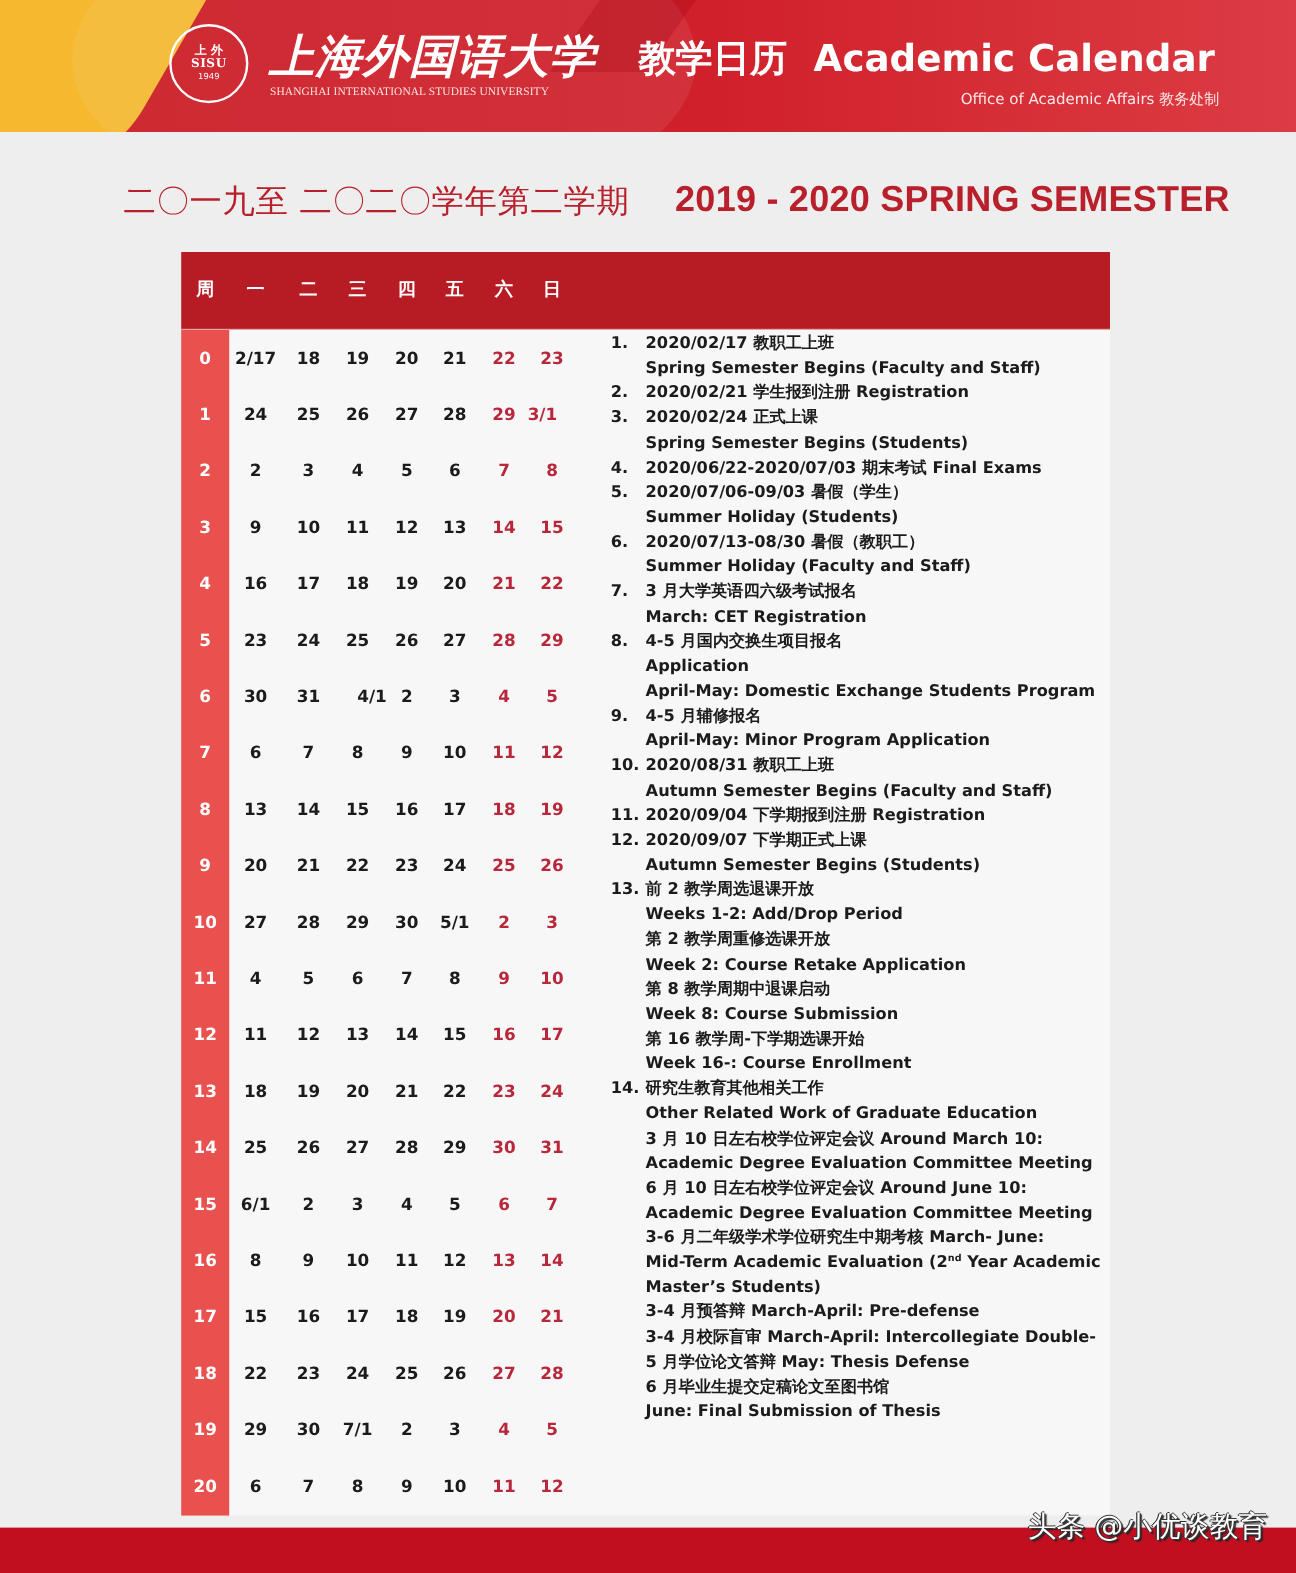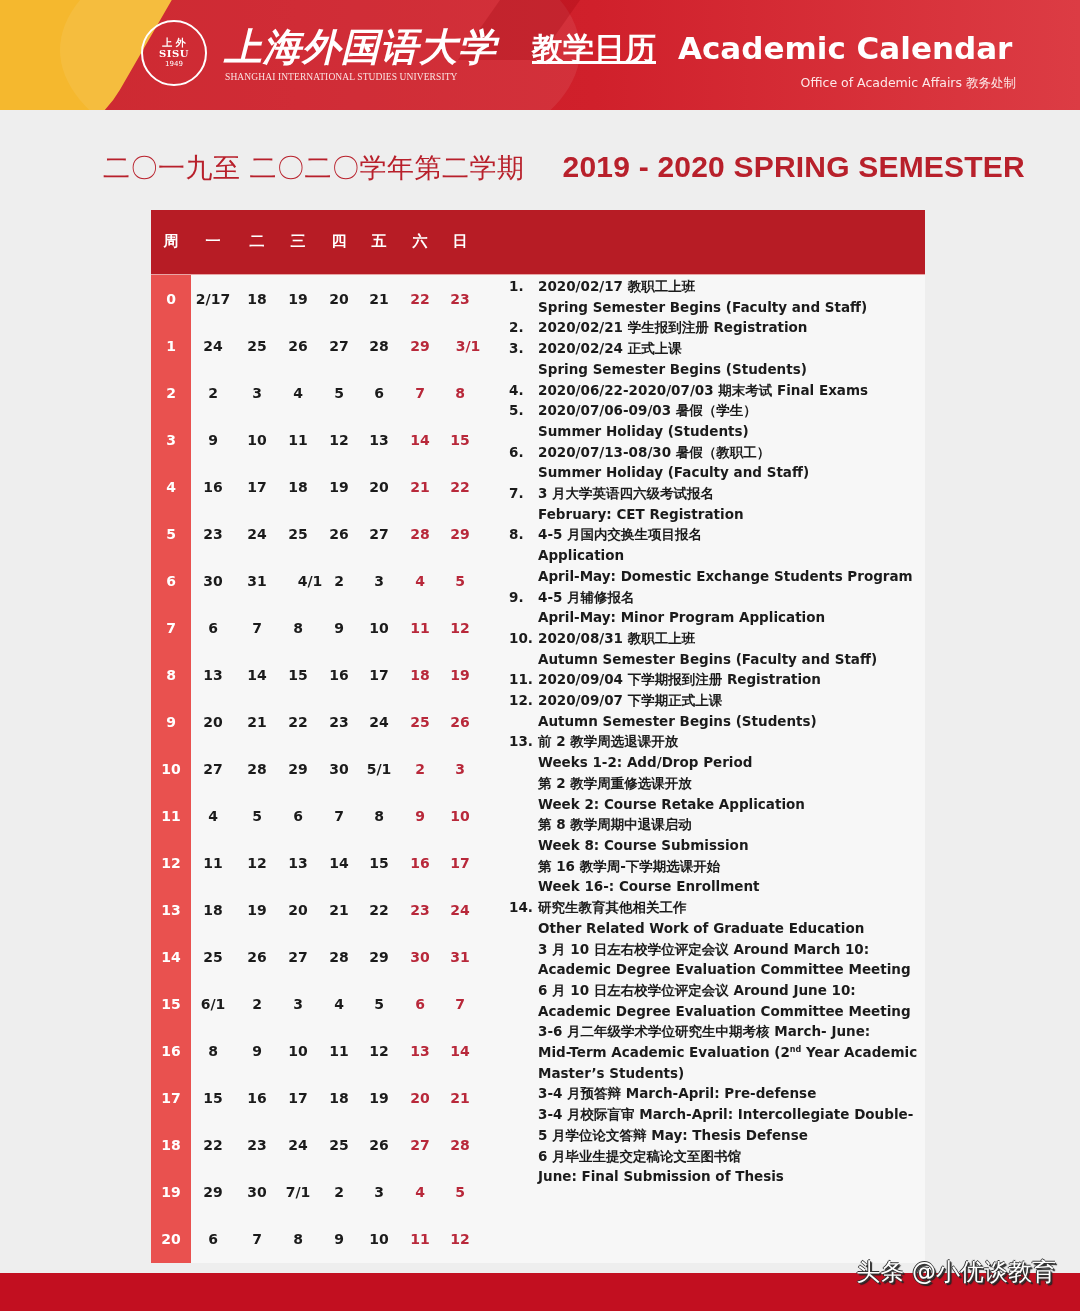--- a/index.html
+++ b/index.html
@@ -19,21 +19,21 @@
   .logo-seal { position: absolute; left: 141px; top: 20px; width: 66px; height: 66px; border-radius: 50%;
     border: 2px solid #fff; display: flex; flex-direction: column; align-items: center; justify-content: center; color: #fff; }
   .logo-seal .s1 { font-size: 10px; font-weight: bold; line-height: 11px; }
   .logo-seal .s2 { font-size: 10px; font-weight: bold; letter-spacing: 0.5px; line-height: 12px; font-family: "DejaVu Serif", serif; }
   .logo-seal .s3 { font-size: 7px; line-height: 9px; }
   .uni-cn { position: absolute; left: 224px; top: 22px; font-size: 38px; font-weight: bold; color: #fff;
     font-family: "DejaVu Serif", serif; letter-spacing: 1px; font-style: italic; }
   .uni-en { position: absolute; left: 225px; top: 72px; font-size: 9.5px; color: #fbe3e3; font-family: "Liberation Serif", serif; letter-spacing: 0.1px; }
 
   .cal-title { position: absolute; left: 532px; top: 28px; color: #fff; font-size: 31px; font-weight: bold; white-space: nowrap; }
-  .cal-title .cn { margin-right: 22px; text-decoration: underline; }
+  .cal-title .cn { margin-right: 22px; }
   .cal-sub { position: absolute; right: 64px; top: 75px; color: #fde8e8; font-size: 12.5px; white-space: nowrap; }
 
   
   .sem-title { position: absolute; top: 150px; left: 103px; font-size: 27px; color: #b8202b; white-space: nowrap; display: flex; }
   .sem-title .cn { letter-spacing: 0.5px; }
   .sem-title .en { margin-left: 38px; font-weight: bold; font-family: "Liberation Sans", sans-serif; font-size: 30px; letter-spacing: 0.2px; }
 
   
   .panel { position: absolute; left: 151px; top: 210px; width: 774px; height: 1053px; background: #f7f7f7; }
   .thead { position: absolute; left: 0; top: 0; width: 774px; height: 65px; background: #b71c25;
@@ -112,21 +112,21 @@
         <span class="d we" style="left: 287px;">23</span>
       </div>
       <div class="row" style="top: 113px;">
         <span class="wk">1</span>
         <span class="d" style="left: 40px;">24</span>
         <span class="d" style="left: 84px;">25</span>
         <span class="d" style="left: 125px;">26</span>
         <span class="d" style="left: 166px;">27</span>
         <span class="d" style="left: 206px;">28</span>
         <span class="d we" style="left: 247px;">29</span>
-        <span class="d we" style="left: 295px;">3/1</span>
+        <span class="d we" style="left: 279px;">3/1</span>
       </div>
       <div class="row" style="top: 160px;">
         <span class="wk">2</span>
         <span class="d" style="left: 40px;">2</span>
         <span class="d" style="left: 84px;">3</span>
         <span class="d" style="left: 125px;">4</span>
         <span class="d" style="left: 166px;">5</span>
         <span class="d" style="left: 206px;">6</span>
         <span class="d we" style="left: 247px;">7</span>
         <span class="d we" style="left: 287px;">8</span>
@@ -351,21 +351,21 @@
         <span class="num">6.</span>
         <div class="body">
           <div>2020/07/13-08/30  暑假（教职工）</div>
           <div>Summer Holiday (Faculty and Staff)</div>
         </div>
       </div>
       <div class="note">
         <span class="num">7.</span>
         <div class="body">
           <div>3 月大学英语四六级考试报名</div>
-          <div>February: CET Registration</div>
+          <div>March: CET Registration</div>
         </div>
       </div>
       <div class="note">
         <span class="num">8.</span>
         <div class="body">
           <div>4-5 月国内交换生项目报名</div>
           <div>Application</div>
           <div>April-May: Domestic Exchange Students Program</div>
         </div>
       </div>

